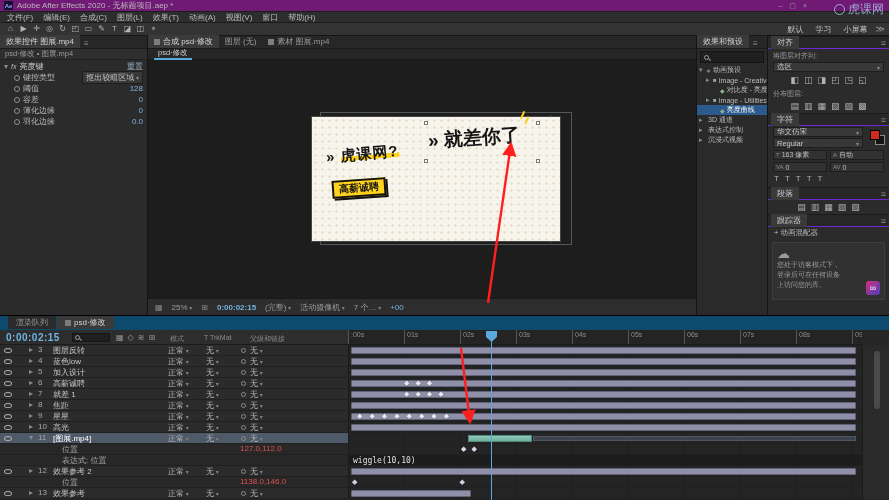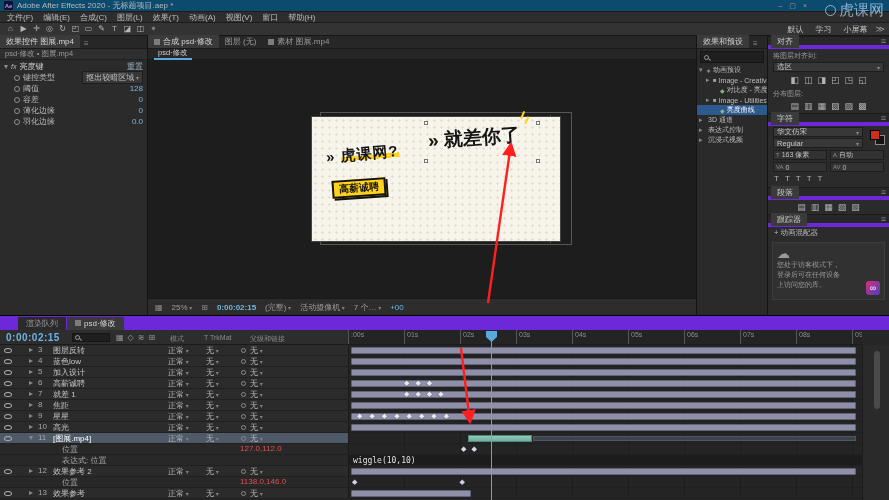--- a/index.html
+++ b/index.html
@@ -1,24 +1,24 @@
 <!DOCTYPE html>
 <html><head>
 <meta charset="utf-8">
 <style>
   html,body{margin:0;padding:0;background:#101010;}
   *{box-sizing:border-box;}
   .app{position:relative;width:889px;height:500px;background:#222;overflow:hidden;
        font-family:"Liberation Sans","DejaVu Sans",sans-serif;color:#c8c8c8;font-size:9px;}
 
   
-  .titlebar{position:absolute;top:0;left:0;right:0;height:12px;background:#0c4a6e;display:flex;align-items:center;gap:4px;padding:0 4px;font-size:8px;color:#b8b8b8;border-bottom:1px solid #1c1c1c;}
+  .titlebar{position:absolute;top:0;left:0;right:0;height:12px;background:#701a75;display:flex;align-items:center;gap:4px;padding:0 4px;font-size:8px;color:#b8b8b8;border-bottom:1px solid #1c1c1c;}
   .ae-logo{width:9px;height:9px;background:#13122e;color:#9d9dff;font-size:6px;font-weight:bold;display:flex;align-items:center;justify-content:center;border-radius:1px;}
   .win-controls{margin-left:auto;display:flex;gap:7px;font-size:7px;color:#9a9a9a;margin-right:78px;}
-  .watermark{position:absolute;right:5px;top:1px;display:flex;gap:3px;align-items:center;color:rgba(170,205,235,.8);font-size:15px;z-index:60;}
+  .watermark{position:absolute;right:5px;top:1px;display:flex;gap:3px;align-items:center;color:rgba(170,205,235,.8);font-size:12px;z-index:60;}
   .wm-circle{width:11px;height:11px;border:1px solid rgba(170,205,235,.8);border-radius:50%;font-size:6px;line-height:10px;text-align:center;}
   .menubar{position:absolute;top:12px;left:0;right:0;height:11px;background:#2d2d2d;display:flex;align-items:center;padding-left:2px;font-size:8px;color:#bdbdbd;border-bottom:1px solid #1c1c1c;}
   .menu-item{padding:0 5px;}
   .toolbar{position:absolute;top:23px;left:0;right:0;height:13px;background:#333;display:flex;align-items:center;padding:0 4px;color:#b5b5b5;border-bottom:1px solid #161616;}
   .tool{width:13px;text-align:center;font-size:8px;}
   .workspaces{margin-left:auto;display:flex;gap:12px;font-size:8px;color:#c0c0c0;margin-right:8px;}
 
   
   .panel-tabs{height:13px;background:#272727;display:flex;align-items:flex-end;font-size:8px;color:#9a9a9a;border-bottom:1px solid #1a1a1a;}
   .ptab{padding:0 6px;height:13px;display:flex;align-items:center;gap:3px;white-space:nowrap;}
@@ -69,21 +69,21 @@
   .icon-search::after{content:"";position:absolute;width:3px;height:1px;background:#999;right:-3px;bottom:-1px;transform:rotate(45deg);}
   .fx-item{height:10px;display:flex;align-items:center;gap:2px;padding:0 2px;font-size:7px;color:#bdbdbd;white-space:nowrap;overflow:hidden;}
   .fx-item .tw{width:5px;color:#8a8a8a;flex:0 0 auto;}
   .fx-item .fxic{color:#8fae8f;font-size:6px;flex:0 0 auto;}
   .fx-item.d1{padding-left:9px;}
   .fx-item.d2{padding-left:16px;}
   .fx-item.sel{background:#2d5a8c;color:#fff;}
 
   
   .rstack{position:absolute;left:768px;top:36px;width:121px;height:279px;background:#2b2b2b;}
-  .rp-head{height:13px;background:#272727;display:flex;align-items:center;padding:0 3px;border-top:1px solid #1b1b1b;border-bottom:4px solid #6d28d9;}
+  .rp-head{height:13px;background:#272727;display:flex;align-items:center;padding:0 3px;border-top:1px solid #1b1b1b;border-bottom:1px solid #6d28d9;}
   .rp-head .chip{background:#3a3a3a;color:#cfcfcf;font-size:8px;padding:1px 6px;}
   .rp-head .pmenu{margin-left:auto;}
   .rp-label{font-size:7px;color:#9a9a9a;padding:2px 5px 0;}
   .rp-dd{margin:1px 5px;height:10px;background:#383838;border:1px solid #1d1d1d;font-size:7.5px;color:#c6c6c6;display:flex;align-items:center;padding:0 3px;}
   .rp-dd::after{content:"▾";margin-left:auto;font-size:6px;color:#8a8a8a;}
   .icon-strip{display:flex;gap:5px;justify-content:center;padding:2px 0;font-size:9px;color:#b2b2b2;}
   .char-body{position:relative;padding-bottom:2px;}
   .char-half{display:flex;gap:3px;padding:0 5px;margin-top:2px;}
   .char-cell{flex:1;height:10px;background:#323232;border:1px solid #1d1d1d;font-size:7px;color:#bfbfbf;display:flex;align-items:center;gap:2px;padding:0 2px;}
   .char-cell .lbl{color:#8b8b8b;font-size:6px;}
@@ -91,21 +91,21 @@
   .sw-stroke{position:absolute;right:4px;top:8px;width:10px;height:10px;background:#141414;border:1px solid #8a8a8a;}
   .faux-strip{display:flex;gap:6px;padding:2px 6px;font-size:8px;color:#b0b0b0;}
   .tracker-item{height:11px;display:flex;align-items:center;padding:0 6px;font-size:7.5px;color:#b8b8b8;}
   .library-box{margin:4px 4px;background:#313131;border:1px solid #3d3d3d;padding:4px;position:relative;min-height:58px;}
   .cloud-ico{font-size:13px;color:#9a9a9a;line-height:1;}
   .lib-line{font-size:7px;color:#9b9b9b;line-height:1.45;}
   .cc-ico{position:absolute;right:4px;bottom:4px;width:14px;height:14px;border-radius:3px;background:linear-gradient(135deg,#d62f7d,#4a3fbf);color:#fff;font-size:9px;display:flex;align-items:center;justify-content:center;}
 
   
   .timeline{position:absolute;left:0;top:315px;width:889px;height:185px;background:#262626;border-top:1px solid #000;}
-  .tl-tabs{height:14px;background:#6d28d9;display:flex;align-items:center;padding-left:18px;gap:1px;}
+  .tl-tabs{height:14px;background:#0c4a6e;display:flex;align-items:flex-start;padding-left:8px;gap:1px;}
   .tl-tab{height:13px;padding:0 8px;background:#2a2a2a;color:#9a9a9a;font-size:8px;display:flex;align-items:center;gap:3px;}
   .tl-tab.active{background:#3a3a3a;color:#d6d6d6;}
   .tl-tab .tabicon{display:none;width:6px;height:6px;background:#7d7d7d;}
   .tl-tab.has-icon .tabicon{display:inline-block;}
   .tl-ctrl{position:absolute;top:14px;left:0;height:15px;width:348px;background:#2d2d2d;border-bottom:1px solid #1b1b1b;}
   .timecode{position:absolute;left:6px;top:2px;font-size:10px;font-weight:bold;color:#6fb3e0;letter-spacing:.5px;}
   .tl-search{position:absolute;left:72px;top:3px;width:38px;height:9px;background:#1f1f1f;border:1px solid #151515;display:flex;align-items:center;padding:0 2px;}
   .tl-icons{position:absolute;left:116px;top:3px;display:flex;gap:4px;font-size:8px;color:#9a9a9a;}
   .col-lbl{position:absolute;top:4px;font-size:7px;color:#8d8d8d;}
   .ruler{position:absolute;top:14px;left:348px;right:27px;height:15px;background:#242424;border-bottom:1px solid #1b1b1b;display:flex;overflow:hidden;

